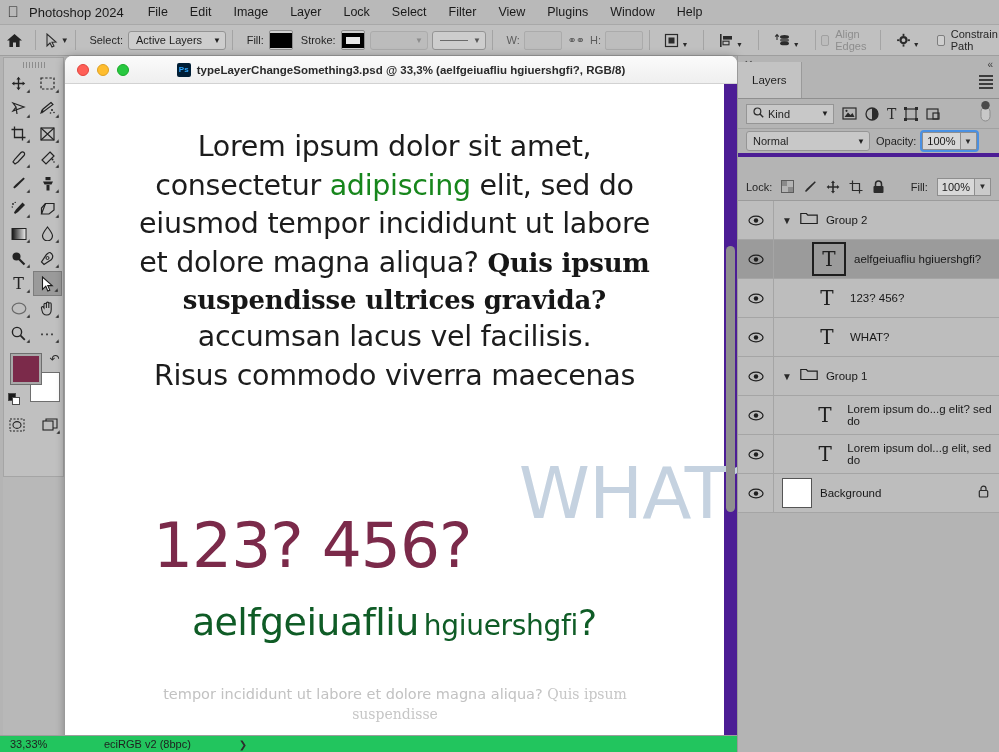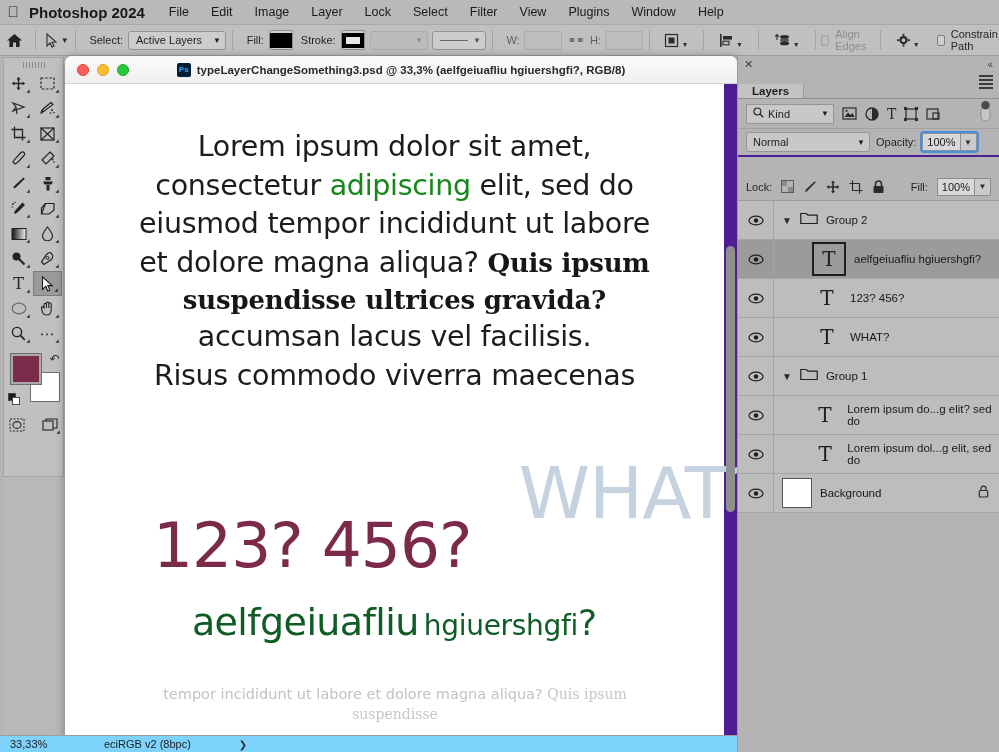--- a/index.html
+++ b/index.html
@@ -16,21 +16,21 @@
     position: absolute; left: 0; top: 0; width: 999px; height: 25px;
     background: #b9b9b9;
     display: flex; align-items: center;
     border-bottom: 1px solid #a8a8a8;
   }
   .apple-logo {
     width: 26px; display: flex; justify-content: center; align-items: center;
     font-size: 15px; color: #222; line-height: 1; padding-bottom: 2px;
   }
   .menu-app {
-    font-size: 15px; font-weight: bold; color: #1a1a1a;
+    font-size: 13px; font-weight: normal; color: #1a1a1a;
     padding: 0 13px 0 3px; white-space: nowrap;
   }
   .menu-item {
     font-size: 12.5px; color: #1a1a1a;
     padding: 0 11px; white-space: nowrap; cursor: default;
   }
 
   
   .optionsbar {
     position: absolute; left: 0; top: 25px; width: 999px; height: 31px;
@@ -209,41 +209,40 @@
   }
   .rp-topbar {
     height: 17px; display:flex; align-items:center; justify-content:space-between;
     padding: 0 6px; font-size: 11px; color:#3f3f3f;
   }
   .rp-tabs {
     height: 26px; display: flex; align-items: flex-end;
     border-bottom: 1px solid #8f8f8f; position: relative;
   }
   .rp-tab {
-    height: 14px; padding: 0 14px; background:#c3c3c3;
+    height: 36px; padding: 0 14px; background:#c3c3c3;
     display:flex; align-items:center; font-size:11.5px; color:#1f1f1f;
     border-right:1px solid #9a9a9a;
-    font-weight:bold;
   }
   .rp-menu-burger { position:absolute; right:6px; bottom:7px; }
   .burger i { display:block; width:14px; height:1.5px; background:#3d3d3d; margin-bottom:2.5px;}
   .rp-filter {
     height: 30px; display:flex; align-items:center; gap:8px; padding:0 8px;
     border-bottom:1px solid #a1a1a1;
   }
   .kind-select {
     width: 88px; height: 20px; background:#c8c8c8; border:1px solid #959595;
     border-radius:0; display:flex; align-items:center; gap:4px;
     padding: 0 4px 0 6px; font-size:11px; color:#1f1f1f; justify-content:space-between;
   }
   .kind-left { display:flex; align-items:center; gap:4px; }
   .fi { font-size:13px; color:#2b2b2b; display:flex; align-items:center;}
   .rp-blend {
     height: 28px; display:flex; align-items:center; gap:6px; padding:0 8px;
-    border-bottom:2px solid #4c1d95;
+    border-bottom:4px solid #4c1d95;
   }
   .blend-select {
     width: 124px; height: 20px; background:#c8c8c8; border:1px solid #959595;
     border-radius:3px; display:flex; align-items:center; justify-content:space-between;
     padding:0 4px 0 6px; font-size:11px; color:#1f1f1f;
   }
   .lbl { font-size:11px; color:#242424; }
   .num-field {
     height:18px; background:#d8d8d8; border:1px solid #8e8e8e;
     display:flex; align-items:center; padding:0 4px; font-size:11px; color:#1a1a1a;
@@ -280,21 +279,21 @@
   }
   .thumb-T.boxed { border:2px solid #1e1e1e; width:34px; height:34px; }
   .thumb-white { width:30px; height:30px; background:#fff; border:1px solid #555; }
   .layer-name { font-size:11.5px; color:#181818; }
   .group-chev { font-size:10px; color:#2a2a2a; }
   .lock-right { margin-left:auto; padding-right:10px; font-size:12px; color:#2b2b2b;}
 
   
   .statusbar {
     position:absolute; left:0; bottom:0; width:737px; height:17px;
-    background:#7dd3fc; border-top:1px solid #9d9d9d;
+    background:#22c55e; border-top:1px solid #9d9d9d;
     display:flex; align-items:center; font-size:11px; color:#1f1f1f;
   }
   .sb-zoom { width:62px; padding-left:10px; }
   .sb-profile { padding-left:42px; }
   .sb-arrow { padding-left:48px; color:#2d2d2d; font-size:10px;}
 
   .left-edge-strip {
     position:absolute; left:0; top:56px; width:3px; height:696px; background:#b4b4b4;
   }
   .tiny-marks { position:absolute; left:59px; top:60px; font-size:7px; color:#6d6d6d;}

